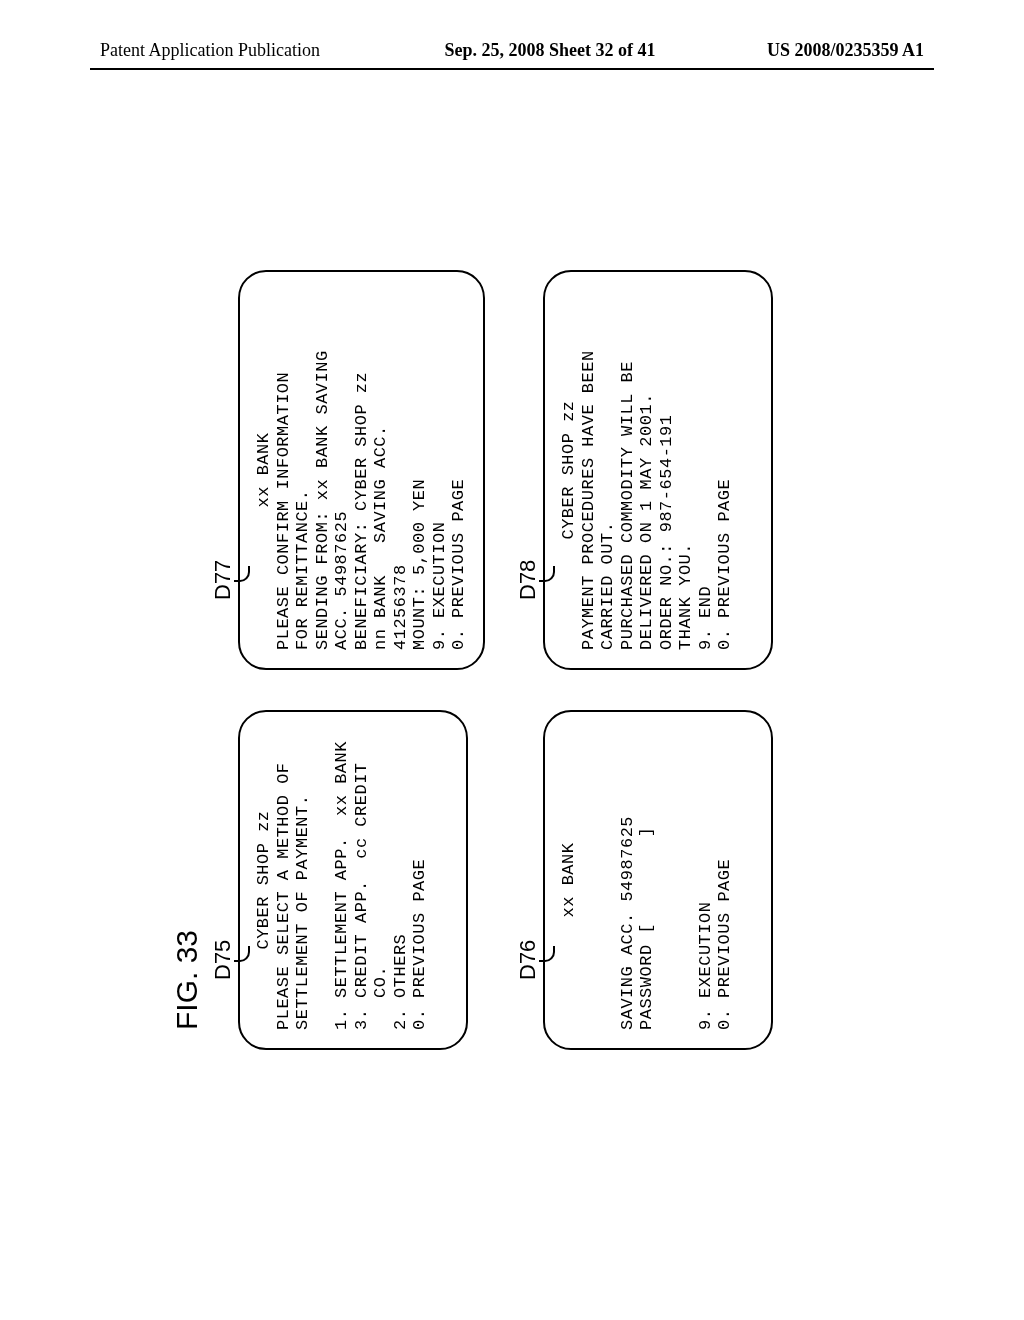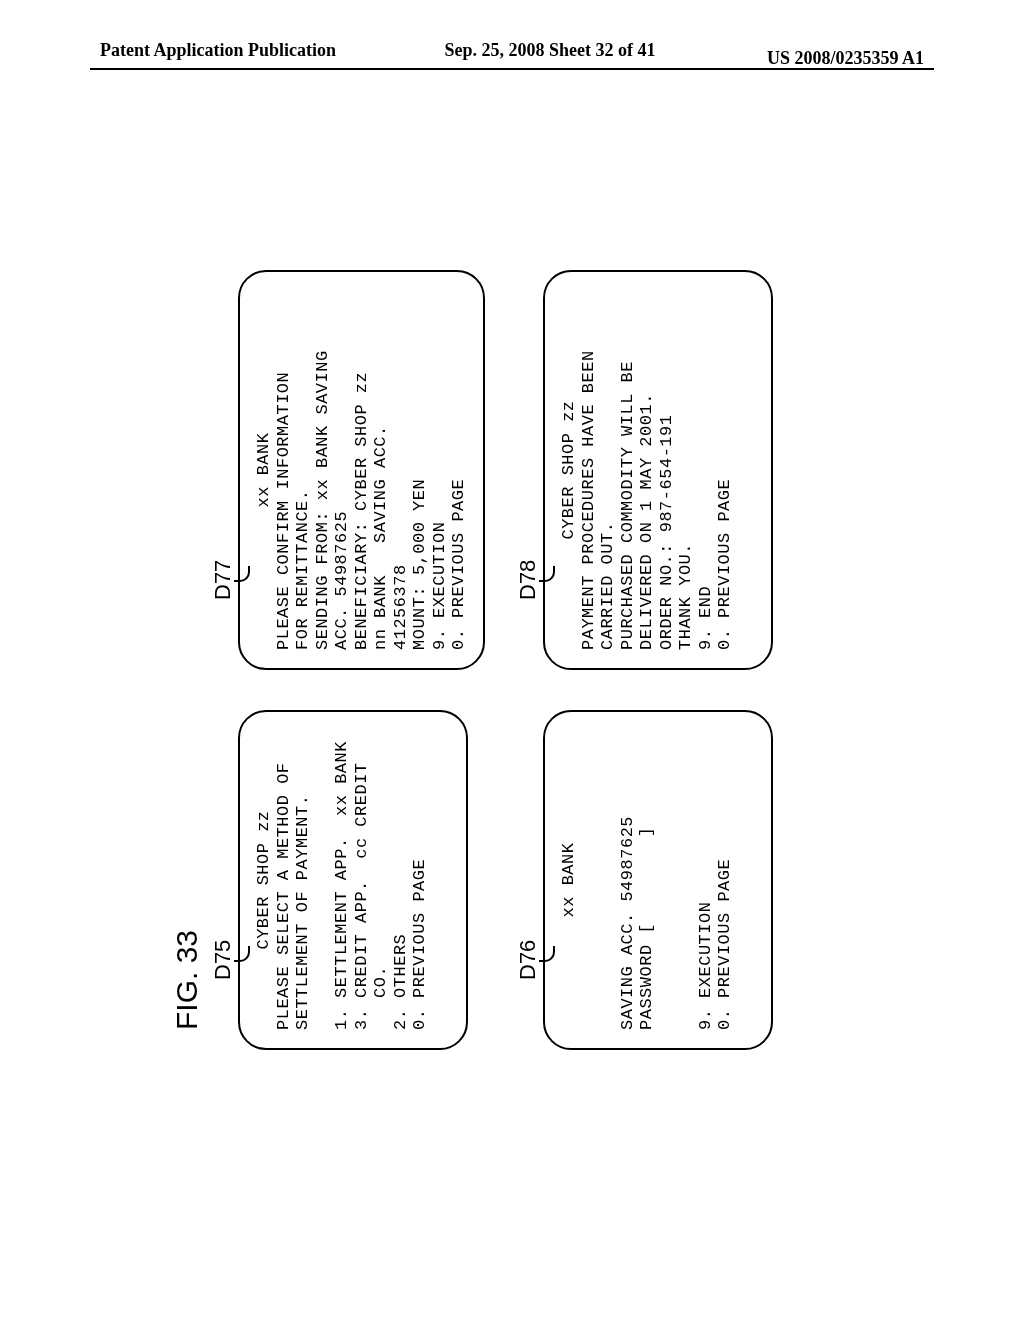--- a/index.html
+++ b/index.html
@@ -19,34 +19,33 @@
   .header {
     position: absolute;
     top: 40px;
     left: 0;
     right: 0;
     font-size: 18px;
   }
   .header-left {
     position: absolute;
     left: 100px;
-    font-weight: bold;
+    font-weight: normal;
   }
   .header-center {
     position: absolute;
     left: 400px;
     width: 300px;
     text-align: center;
     font-weight: bold;
   }
   .header-right {
     position: absolute;
     right: 100px;
     font-weight: bold;
-    margin-top: 8px;
   }
   .header-rule {
     position: absolute;
     top: 68px;
     left: 90px;
     right: 90px;
     border-top: 2px solid #000;
   }
   .figure-area {
     position: absolute;

